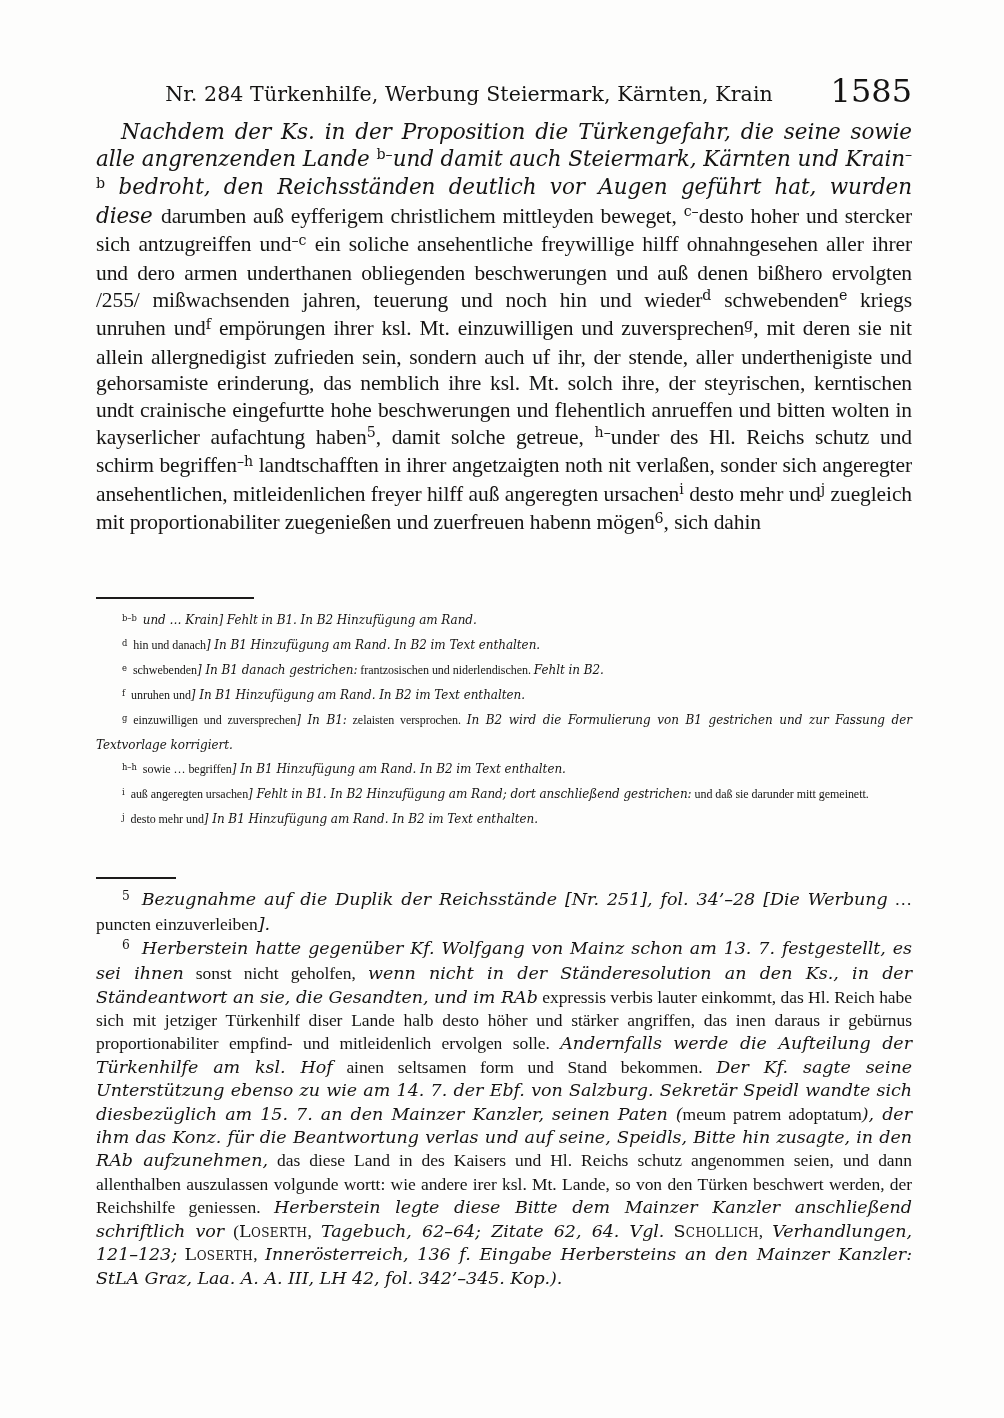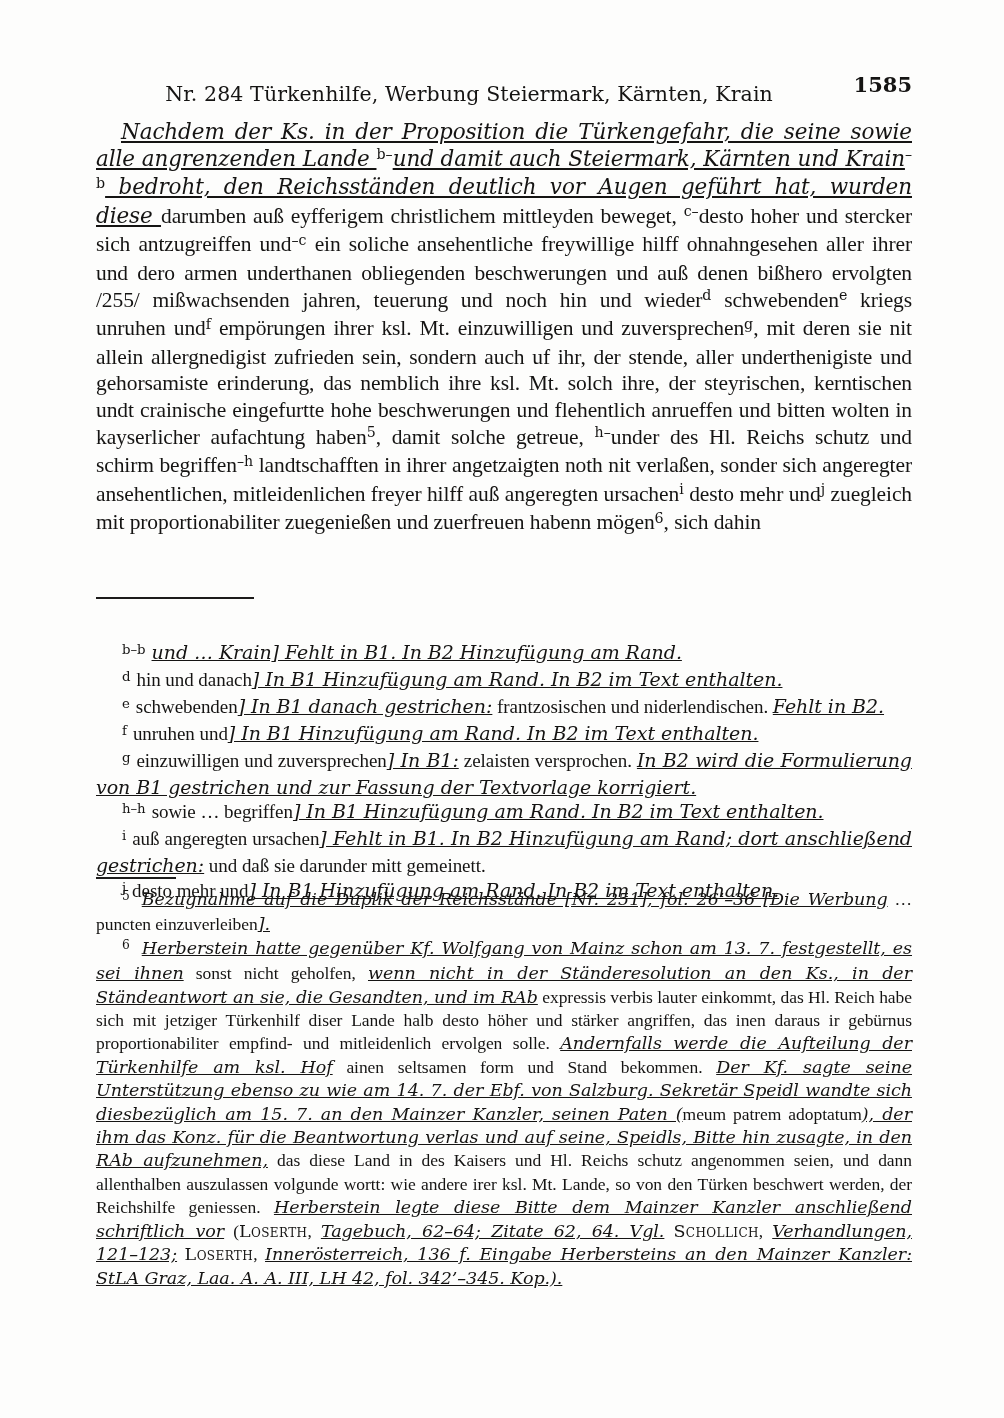--- a/index.html
+++ b/index.html
@@ -10,49 +10,49 @@
     color: #151413;
   }
   .page { position: relative; width: 1004px; height: 1418px; overflow: hidden; }
 
   
   .running-header { position: absolute; left: 96px; right: 92px; top: 76px; height: 36px; }
   .header-title {
     position: absolute; left: 0; right: 70px; top: 6px;
     text-align: center; font-size: 20.5px; letter-spacing: 0.1px; white-space: nowrap;
   }
-  .page-number { position: absolute; right: 0; top: -4px; font-size: 21px; font-weight: bold; }
+  .page-number { position: absolute; right: 0; top: -4px; font-size: 32px; }
 
   
   .main-text {
     position: absolute; left: 96px; right: 92px; top: 119px;
     margin: 0; font-size: 21.5px; line-height: 26.6px;
     text-align: justify; text-indent: 25px; letter-spacing: -0.1px;
   }
 
   
   .rule { position: absolute; left: 96px; border-top: 2px solid #1c1b1a; height: 0; }
   .rule-apparatus { top: 597px; width: 158px; }
   .rule-footnotes { top: 877px; width: 80px; }
 
   
   .apparatus {
-    position: absolute; left: 96px; right: 92px; top: 640px;
-    font-size: 19px; line-height: 24px; text-align: justify; letter-spacing: -0.05px;
+    position: absolute; left: 96px; right: 92px; top: 608px;
+    font-size: 12px; line-height: 24px; text-align: justify; letter-spacing: -0.05px;
   }
   
   .footnotes {
     position: absolute; left: 96px; right: 92px; top: 888px;
     font-size: 17.5px; line-height: 23.4px; text-align: justify; letter-spacing: -0.05px;
   }
   .apparatus p, .footnotes p { margin: 0; text-indent: 26px; }
 
   
   .seg-r { font-style: normal; font-family: Liberation Serif, serif; }
-  .seg-i { font-style: italic; text-decoration: underline; }
+  .seg-i { font-style: italic; }
   .seg-sc { font-variant: small-caps; letter-spacing: 0.4px; }
   .seg-sup { font-size: 0.66em; position: relative; top: -0.45em; letter-spacing: 0; }
   .fn-marker { font-size: 0.7em; position: relative; top: -0.4em; margin-right: 6px; }
   .footnotes .fn-marker { margin-right: 12px; }
 </style>
 </head>
 <body>
 
 <div class="page">
 
@@ -72,17 +72,17 @@
       <p><span class="fn-marker">f</span><span class="seg-r">unruhen und</span><span class="seg-i">] In B1 Hinzufügung am Rand. In B2 im Text enthalten.</span></p>
       <p><span class="fn-marker">g</span><span class="seg-r">einzuwilligen und zuversprechen</span><span class="seg-i">] In B1:</span><span class="seg-r"> zelaisten versprochen. </span><span class="seg-i">In B2 wird die Formulierung von B1 gestrichen und zur Fassung der Textvorlage korrigiert.</span></p>
       <p><span class="fn-marker">h–h</span><span class="seg-r">sowie … begriffen</span><span class="seg-i">] In B1 Hinzufügung am Rand. In B2 im Text enthalten.</span></p>
       <p><span class="fn-marker">i</span><span class="seg-r">auß angeregten ursachen</span><span class="seg-i">] Fehlt in B1. In B2 Hinzufügung am Rand; dort anschließend gestrichen:</span><span class="seg-r"> und daß sie darunder mitt gemeinett.</span></p>
       <p><span class="fn-marker">j</span><span class="seg-r">desto mehr und</span><span class="seg-i">] In B1 Hinzufügung am Rand. In B2 im Text enthalten.</span></p>
     </div>
 
   <div class="rule rule-footnotes"></div>
 
   <div class="footnotes">
-      <p><span class="fn-marker">5</span><span class="seg-i">Bezugnahme auf die Duplik der Reichsstände [Nr. 251], fol. 26’–36 [Die Werbung</span><span class="seg-r"> … puncten einzuverleiben</span><span class="seg-i">].</span></p>
+      <p><span class="fn-marker">5</span><span class="seg-i">Bezugnahme auf die Duplik der Reichsstände [Nr. 251], fol. 34’–28 [Die Werbung</span><span class="seg-r"> … puncten einzuverleiben</span><span class="seg-i">].</span></p>
       <p><span class="fn-marker">6</span><span class="seg-i">Herberstein hatte gegenüber Kf. Wolfgang von Mainz schon am 13. 7. festgestellt, es sei ihnen</span><span class="seg-r"> sonst nicht geholfen, </span><span class="seg-i">wenn nicht in der Ständeresolution an den Ks., in der Ständeantwort an sie, die Gesandten, und im RAb</span><span class="seg-r"> expressis verbis lauter einkommt, das Hl. Reich habe sich mit jetziger Türkenhilf diser Lande halb desto höher und stärker angriffen, das inen daraus ir gebürnus proportionabiliter empfind- und mitleidenlich ervolgen solle. </span><span class="seg-i">Andernfalls werde die Aufteilung der Türkenhilfe am ksl. Hof</span><span class="seg-r"> ainen seltsamen form und Stand bekommen. </span><span class="seg-i">Der Kf. sagte seine Unterstützung ebenso zu wie am 14. 7. der Ebf. von Salzburg. Sekretär Speidl wandte sich diesbezüglich am 15. 7. an den Mainzer Kanzler, seinen Paten (</span><span class="seg-r">meum patrem adoptatum</span><span class="seg-i">), der ihm das Konz. für die Beantwortung verlas und auf seine, Speidls, Bitte hin zusagte, in den RAb aufzunehmen,</span><span class="seg-r"> das diese Land in des Kaisers und Hl. Reichs schutz angenommen seien, und dann allenthalben auszulassen volgunde wortt: wie andere irer ksl. Mt. Lande, so von den Türken beschwert werden, der Reichshilfe geniessen. </span><span class="seg-i">Herberstein legte diese Bitte dem Mainzer Kanzler anschließend schriftlich vor</span><span class="seg-r"> (</span><span class="seg-sc">Loserth</span><span class="seg-r">, </span><span class="seg-i">Tagebuch, 62–64; Zitate 62, 64. Vgl.</span><span class="seg-r"> </span><span class="seg-sc">Schollich</span><span class="seg-r">, </span><span class="seg-i">Verhandlungen, 121–123;</span><span class="seg-r"> </span><span class="seg-sc">Loserth</span><span class="seg-r">, </span><span class="seg-i">Innerösterreich, 136 f. Eingabe Herbersteins an den Mainzer Kanzler: StLA Graz, Laa. A. A. III, LH 42, fol. 342’–345. Kop.).</span></p>
     </div>
 
 </div>
 
 </body></html>

